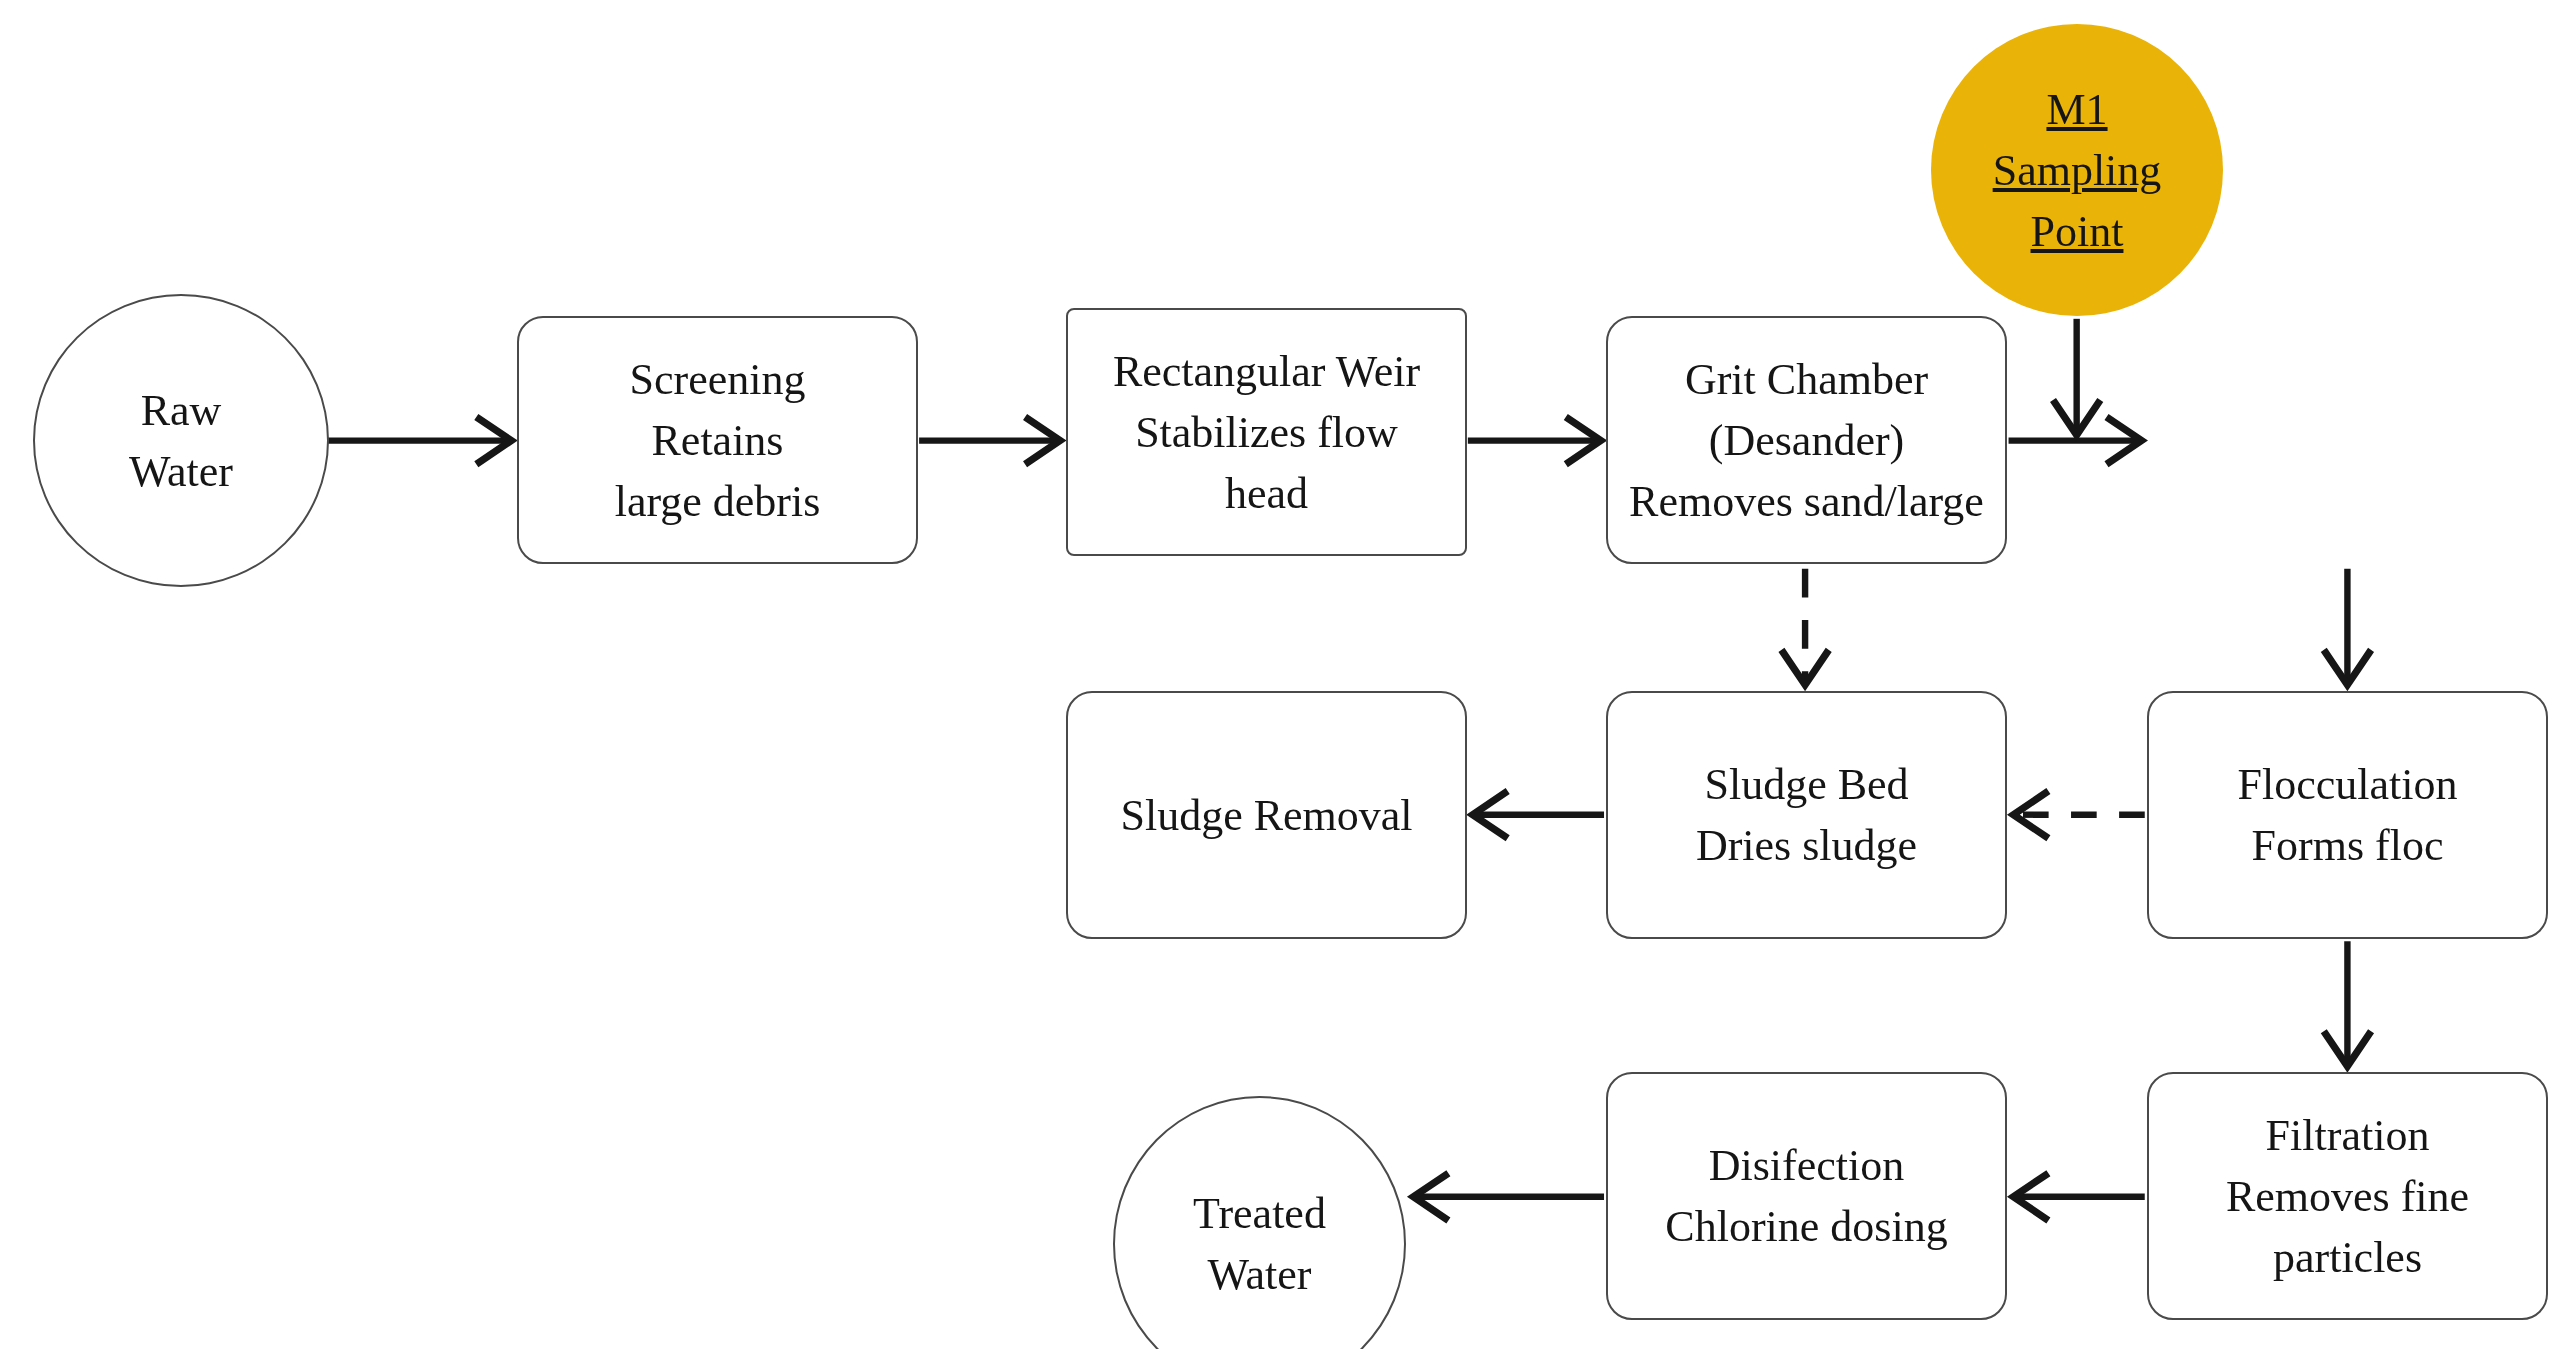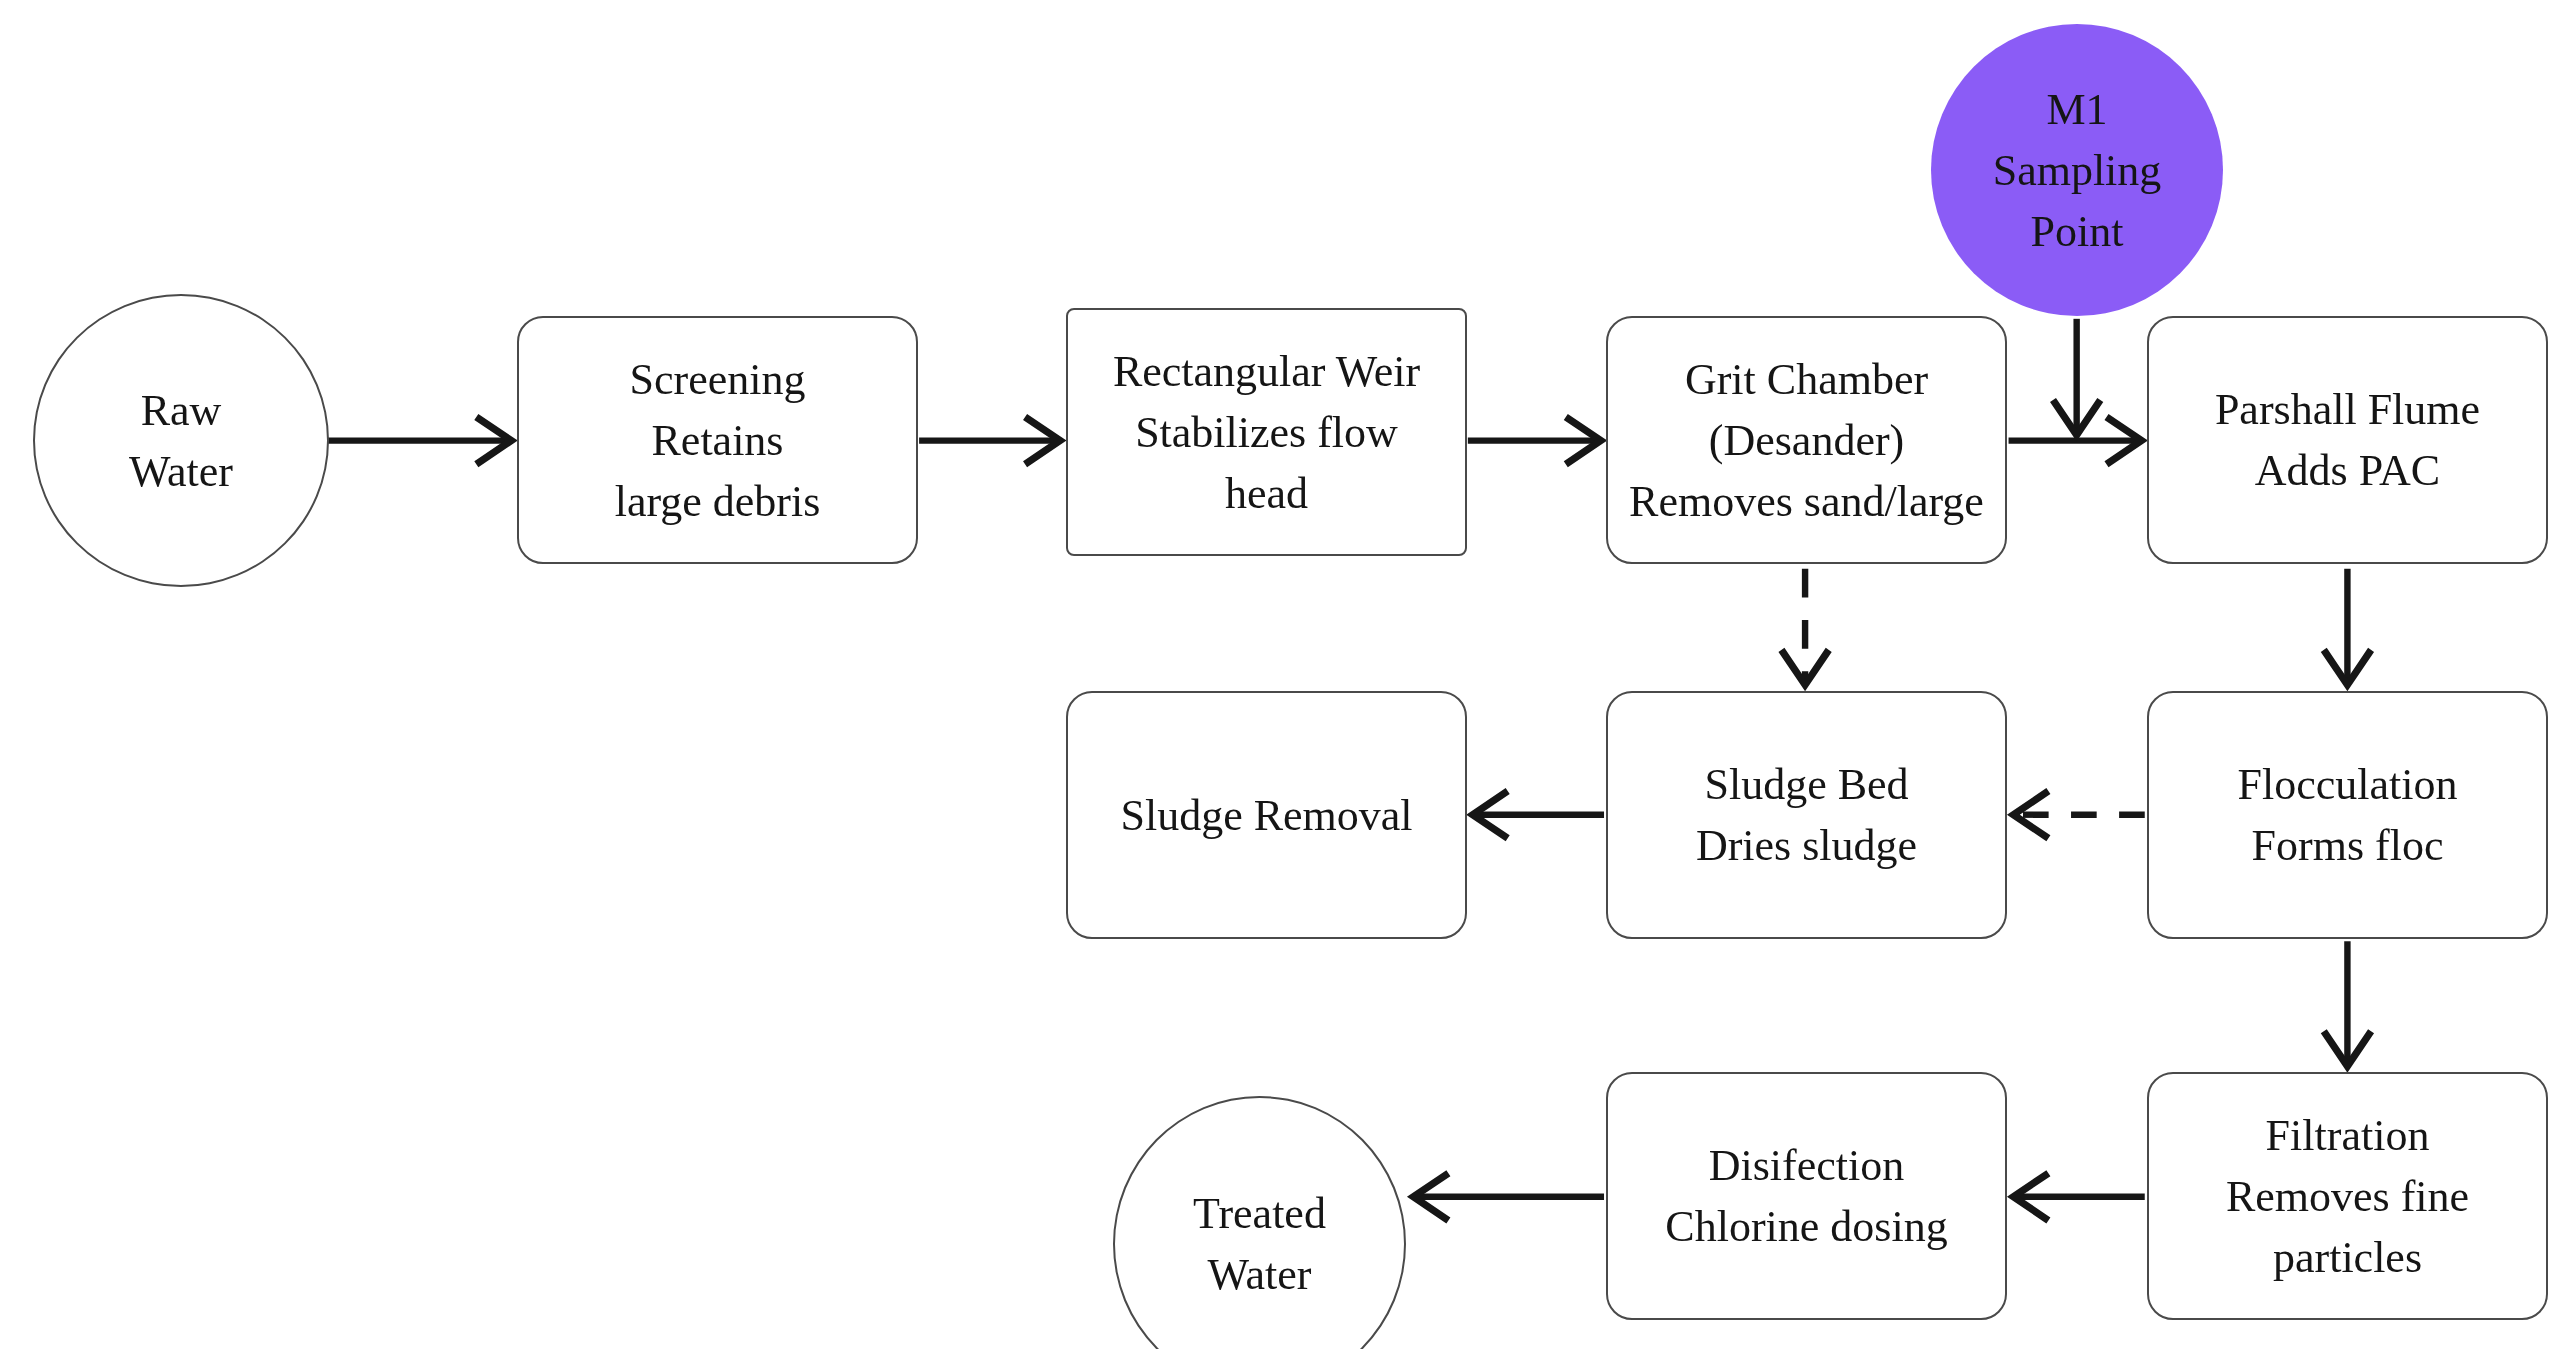--- a/index.html
+++ b/index.html
@@ -33,22 +33,23 @@
     width: 401px;
     height: 248px;
     border: 2.4px solid #4a4a4a;
     border-radius: 26px;
   }
   .ellipse {
     border: 2.4px solid #4a4a4a;
     border-radius: 50%;
   }
   .sampling {
-    background: #8b5cf6;
+    background: #eab308;
     border: none;
+    text-decoration: underline;
   }
   .node span { display: block; }
 </style>
 </head>
 <body>
 
 <div class="canvas">
 
   <svg class="arrows" viewBox="0 0 3215 1684" xmlns="http://www.w3.org/2000/svg">
     <defs>
@@ -93,24 +94,20 @@
     <span>(Desander)</span>
     <span>Removes sand/large</span>
   </div>
 
   <div class="node ellipse sampling" style="left:1931px; top:24px; width:292px; height:292px;">
     <span>M1</span>
     <span>Sampling</span>
     <span>Point</span>
   </div>
 
-  <div class="node box" style="left:2147px; top:316px;">
-    <span>Parshall Flume</span>
-    <span>Adds PAC</span>
-  </div>
 
   <div class="node box" style="left:1066px; top:691px;">
     <span>Sludge Removal</span>
   </div>
 
   <div class="node box" style="left:2147px; top:691px;">
     <span>Flocculation</span>
     <span>Forms floc</span>
   </div>
 

